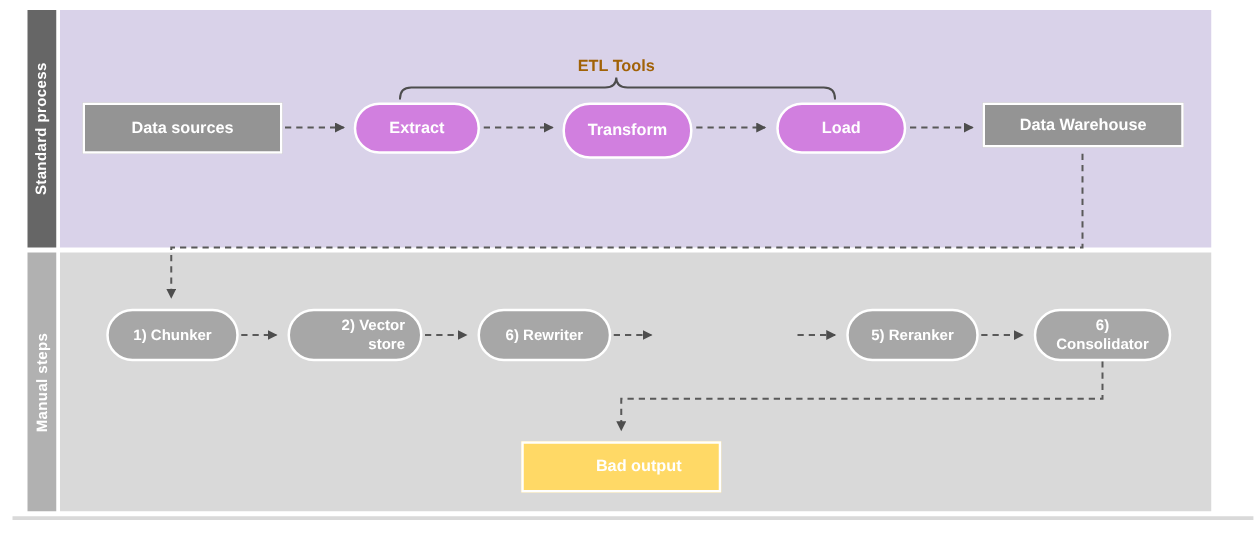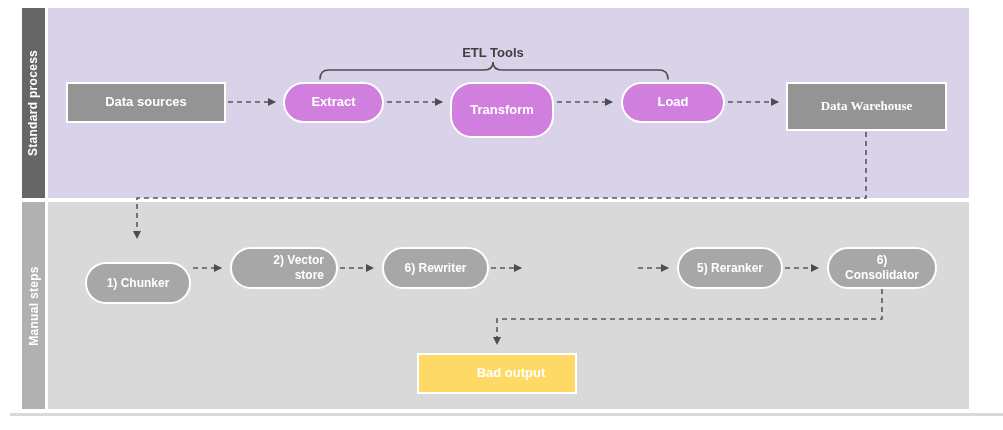--- a/index.html
+++ b/index.html
@@ -42,21 +42,21 @@
   .shape-pill { border: 2px solid #ffffff; border-radius: 22px; padding: 0 12px; }
   .fill-box-gray   { background: #949494; text-align: right; }
   .fill-magenta    { background: #d17fdf; text-align: right; }
   .fill-pill-gray  { background: #a7a7a7; font-size: 12px; }
   .fill-yellow     { background: #ffd966; padding-left: 28px; }
   .pill-top { font-size: 13px; }
   .annotation-label {
     position: absolute;
     left: 433px; top: 45px; width: 120px;
     text-align: center;
-    color: #404040;
+    color: #a16207;
     font-weight: bold;
     font-size: 13px;
   }
   .bottom-rule {
     position: absolute;
     left: 10px; top: 413px; width: 993px; height: 3px;
     background: #d9d9d9;
   }
   svg.connectors {
     position: absolute;
@@ -98,25 +98,25 @@
       <path d="M785 268 H818" marker-end="url(#arrow)"></path>
       <path d="M882 289 V319 H497 V344" marker-end="url(#arrow)"></path>
     </g>
     <path d="M320 79 Q320 70 329 70 L484 70 Q493 70 493 62 Q493 70 502 70 L659 70 Q668 70 668 79" stroke="#4d4d4d" stroke-width="1.6" fill="none" stroke-linecap="round"></path>
   </svg>
 
   <div class="annotation-label">ETL Tools</div>
 
   <div class="node shape-rect fill-box-gray" style="left:66px;  top:82px; width:160px; height:41px;">Data sources</div>
   <div class="node shape-pill fill-magenta pill-top" style="left:283px; top:82px; width:101px; height:41px;">Extract</div>
-  <div class="node shape-pill fill-magenta pill-top" style="left:450px; top:82px; width:104px; height:56px;">Transform</div>
+  <div class="node shape-pill fill-magenta pill-top" style="left:450px; top:82px; width:104px; height:45px;">Transform</div>
   <div class="node shape-pill fill-magenta pill-top" style="left:621px; top:82px; width:104px; height:41px;">Load</div>
-  <div class="node shape-rect fill-box-gray" style="left:786px; top:82px; width:161px; height:49px;font-family:Liberation Serif, serif;">Data Warehouse</div>
+  <div class="node shape-rect fill-box-gray" style="left:786px; top:82px; width:161px; height:36px;">Data Warehouse</div>
 
-  <div class="node shape-pill fill-pill-gray" style="left:85px;  top:247px; width:106px; height:42px;margin-top:15px;">1) Chunker</div>
+  <div class="node shape-pill fill-pill-gray" style="left:85px;  top:247px; width:106px; height:42px;">1) Chunker</div>
   <div class="node shape-pill fill-pill-gray" style="left:230px; top:247px; width:108px; height:42px;text-align:right;">2) Vector store</div>
   <div class="node shape-pill fill-pill-gray" style="left:382px; top:247px; width:107px; height:42px;">6) Rewriter</div>
   <div class="node shape-pill fill-pill-gray" style="left:677px; top:247px; width:106px; height:42px;">5) Reranker</div>
   <div class="node shape-pill fill-pill-gray" style="left:827px; top:247px; width:110px; height:42px;">6) Consolidator</div>
   <div class="node shape-rect fill-yellow" style="left:417px; top:353px; width:160px; height:41px;">Bad output</div>
 
   <div class="bottom-rule"></div>
 
 </div>
 

